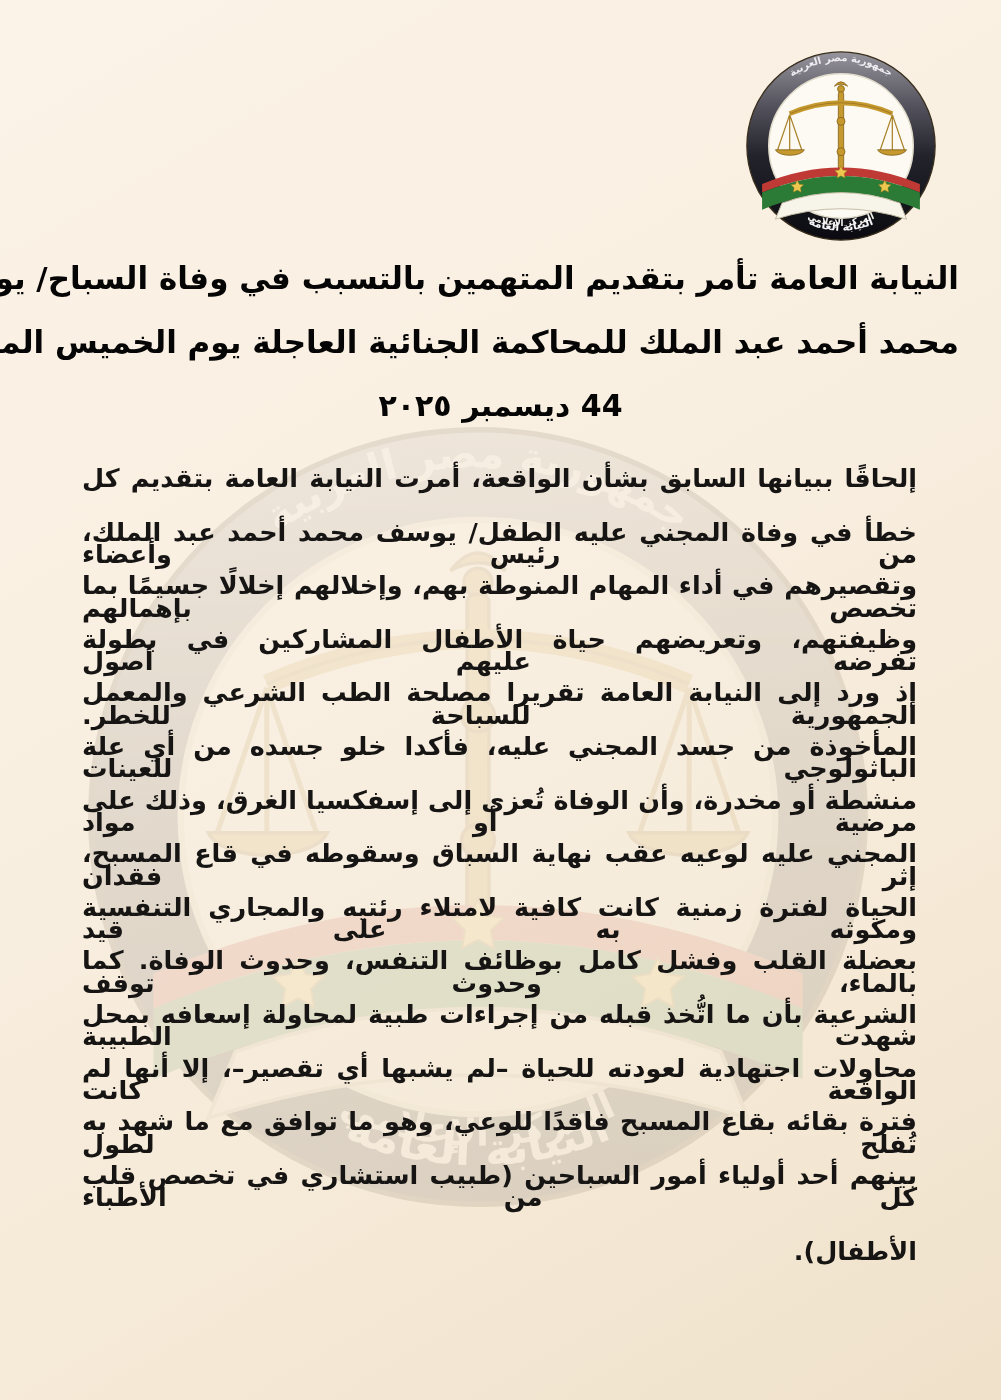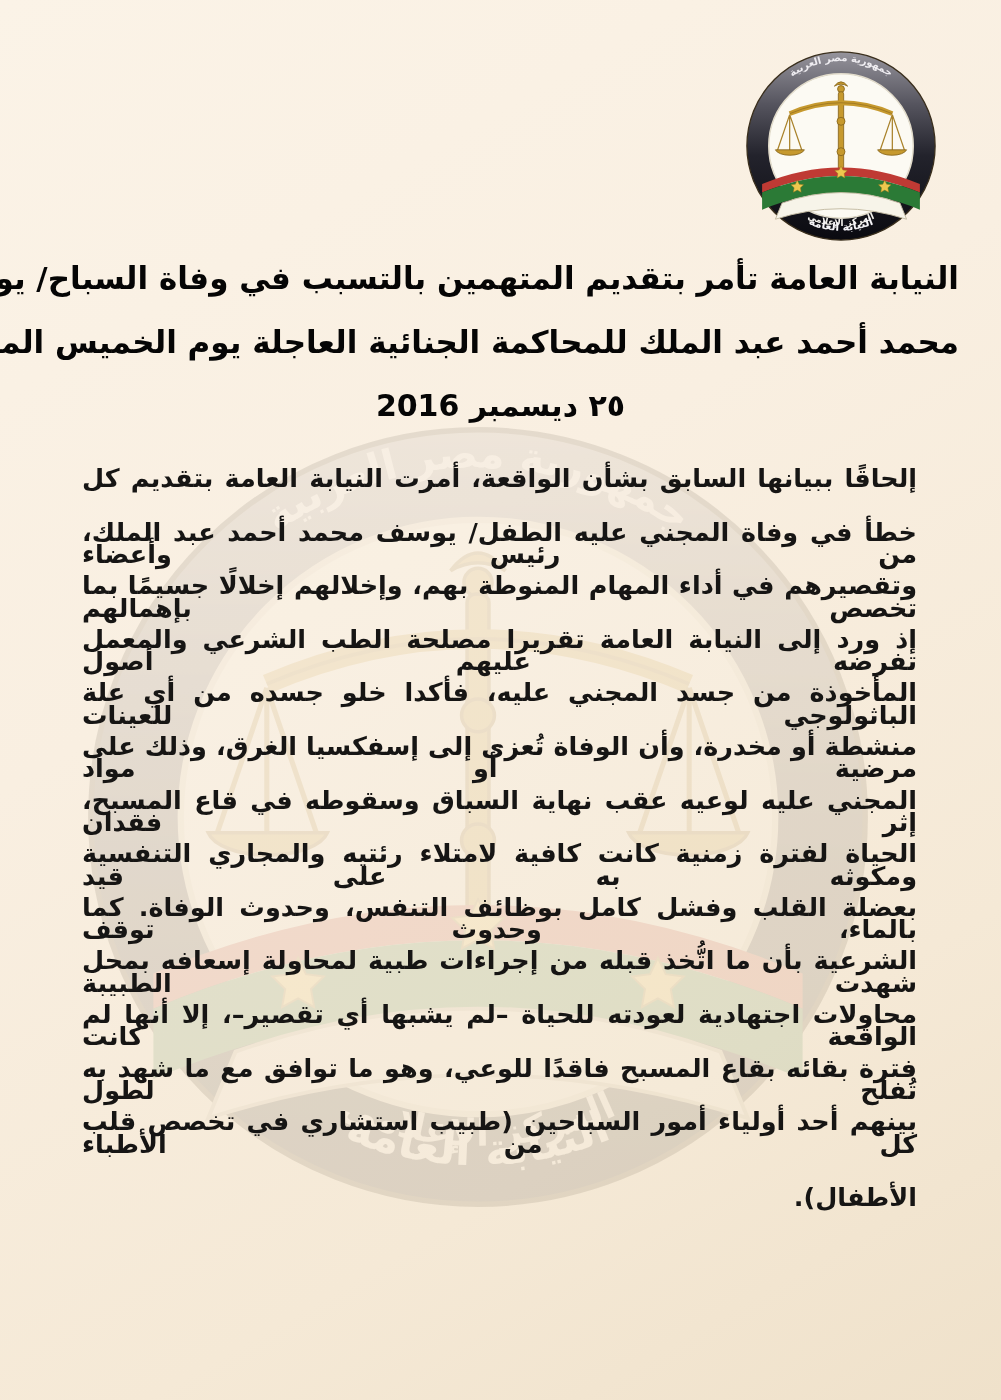--- a/index.html
+++ b/index.html
@@ -103,27 +103,28 @@
     <use href="#emblem" width="100%" height="100%"></use>
   </svg>
 
   <svg class="logo">
     <use href="#emblem" width="100%" height="100%"></use>
   </svg>
 
   <div class="title">
     <div class="title-line">النيابة العامة تأمر بتقديم المتهمين بالتسبب في وفاة السباح/ يوسف</div>
     <div class="title-line">محمد أحمد عبد الملك للمحاكمة الجنائية العاجلة يوم الخميس الموافق</div>
-    <div class="title-line title-date">٢٥ ديسمبر 2016</div>
+    <div class="title-line title-date">44 ديسمبر ٢٠٢٥</div>
   </div>
 
   <div class="body-text">
       <div class="body-line">إلحاقًا ببيانها السابق بشأن الواقعة، أمرت النيابة العامة بتقديم كل من رئيس وأعضاء</div>
       <div class="body-line">خطأ في وفاة المجني عليه الطفل/ يوسف محمد أحمد عبد الملك، تخصص بإهمالهم</div>
       <div class="body-line">وتقصيرهم في أداء المهام المنوطة بهم، وإخلالهم إخلالًا جسيمًا بما تفرضه عليهم أصول</div>
+      <div class="body-line">وظيفتهم، وتعريضهم حياة الأطفال المشاركين في بطولة الجمهورية للسباحة للخطر.</div>
       <div class="body-line">إذ ورد إلى النيابة العامة تقريرا مصلحة الطب الشرعي والمعمل الباثولوجي للعينات</div>
       <div class="body-line">المأخوذة من جسد المجني عليه، فأكدا خلو جسده من أي علة مرضية أو مواد</div>
       <div class="body-line">منشطة أو مخدرة، وأن الوفاة تُعزى إلى إسفكسيا الغرق، وذلك على إثر فقدان</div>
       <div class="body-line">المجني عليه لوعيه عقب نهاية السباق وسقوطه في قاع المسبح، ومكوثه به على قيد</div>
       <div class="body-line">الحياة لفترة زمنية كانت كافية لامتلاء رئتيه والمجاري التنفسية بالماء، وحدوث توقف</div>
       <div class="body-line">بعضلة القلب وفشل كامل بوظائف التنفس، وحدوث الوفاة. كما شهدت الطبيبة</div>
       <div class="body-line">الشرعية بأن ما اتُّخذ قبله من إجراءات طبية لمحاولة إسعافه بمحل الواقعة كانت</div>
       <div class="body-line">محاولات اجتهادية لعودته للحياة –لم يشبها أي تقصير–، إلا أنها لم تُفلح لطول</div>
       <div class="body-line">فترة بقائه بقاع المسبح فاقدًا للوعي، وهو ما توافق مع ما شهد به كل من الأطباء</div>
       <div class="body-line">بينهم أحد أولياء أمور السباحين (طبيب استشاري في تخصص قلب الأطفال).</div>

